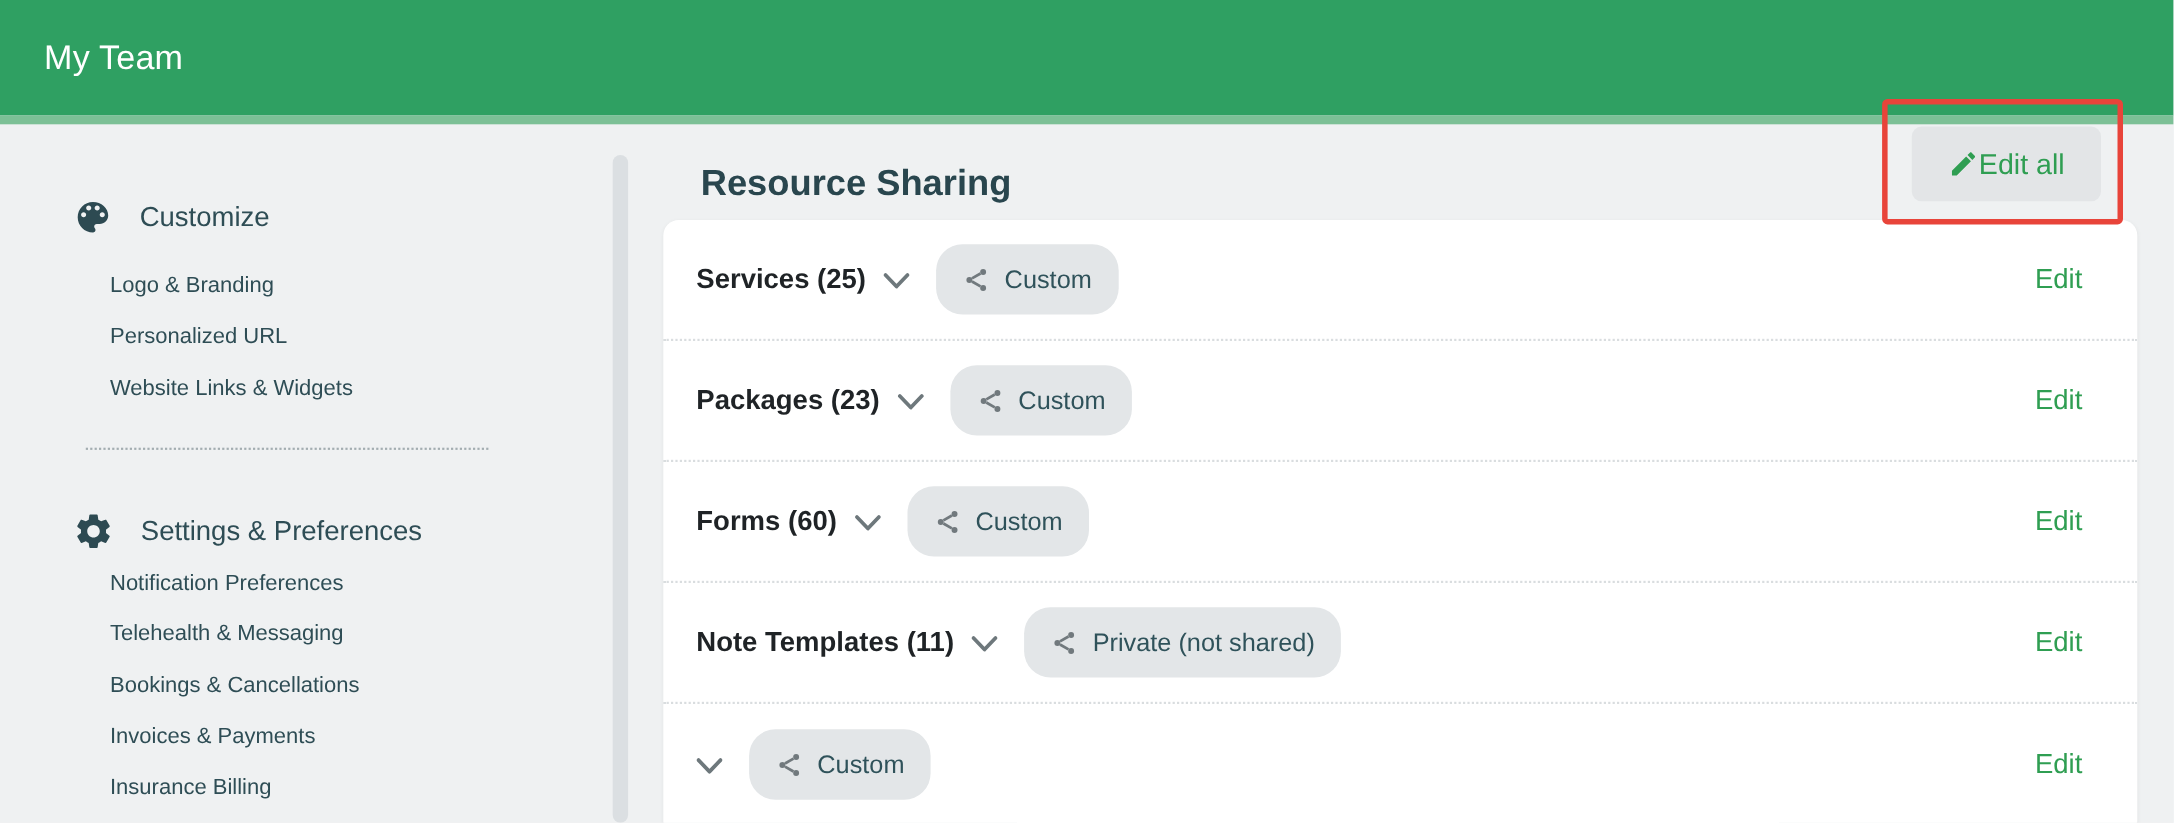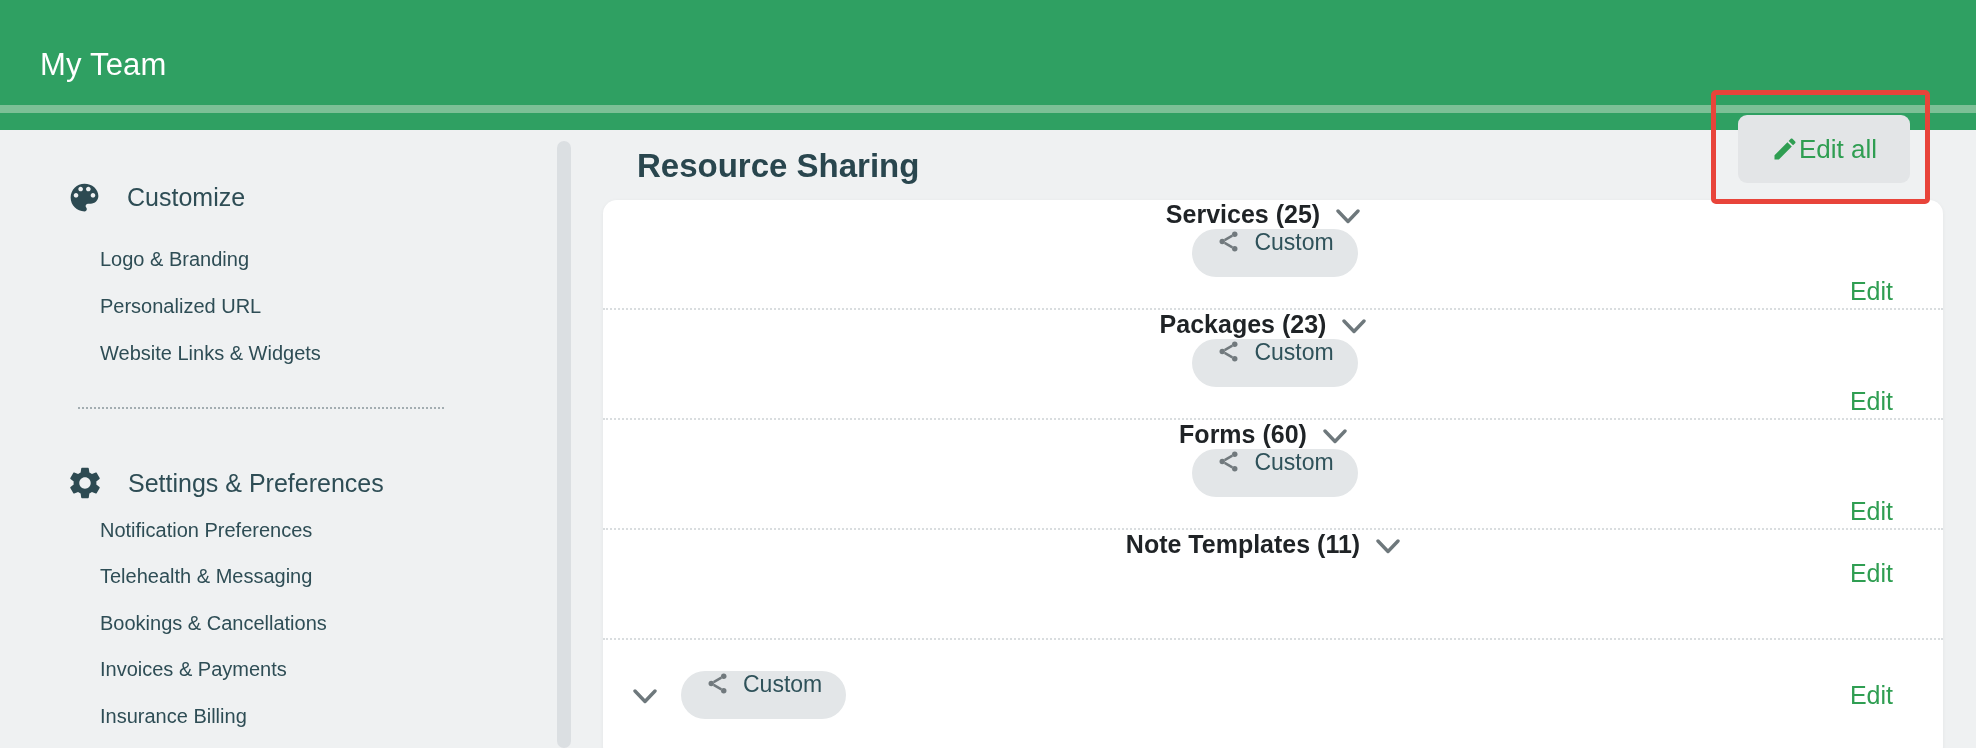--- a/index.html
+++ b/index.html
@@ -6,21 +6,21 @@
   html, body {
     width: 1976px; height: 748px;
     font-family: "Liberation Sans", "DejaVu Sans", sans-serif;
     background: #eff1f2;
     overflow: hidden;
     position: relative;
   }
 
   
   .topbar {
-    position: absolute; left: 0; top: 0; width: 1976px; height: 130px;
+    position: absolute; left: 0; top: 0; width: 1976px; height: 105px;
     background: #2fa062;
     display: flex; align-items: center;
     padding-left: 40px;
   }
   .topbar-title { color: #ffffff; font-size: 31px; font-weight: 400; letter-spacing: .2px; }
   .topbar-strip {
     position: absolute; left: 0; top: 105px; width: 1976px; height: 8px;
     background: #7cc096;
   }
 
@@ -70,29 +70,29 @@
     background: #ffffff; border-radius: 14px;
     box-shadow: 0 1px 4px rgba(0,0,0,0.05);
     overflow: hidden;
   }
   .row {
     height: 110px;
     display: flex; align-items: center;
     padding: 0 50px 0 30px;
   }
   .row + .row { border-top: 0; }
-  .row.sep { border-bottom: 2px dotted #d9dddf; flex-direction: column; }
+  .row.sep { border-bottom: 2px dotted #d9dddf; }
   .row-title-group {
     display: flex; align-items: center; gap: 16px; cursor: pointer;
   }
   .row-title { font-size: 25px; font-weight: 700; color: #1f2326; white-space: nowrap; }
   .chev { display: inline-flex; margin-top: 3px; }
   .badge {
-    display: inline-flex; align-items: flex-start; gap: 13px;
-    height: 48px; padding: 0 24px; margin-left: 24px;
+    display: inline-flex; align-items: center; gap: 13px;
+    height: 64px; padding: 0 24px; margin-left: 24px;
     background: #e3e6e8; border-radius: 24px;
     font-size: 23px; color: #2f525a; white-space: nowrap;
   }
   .row-edit {
     margin-left: auto;
     font-size: 25px; color: #2f9e52; text-decoration: none; cursor: pointer;
   }
 </style>
 </head>
 <body>
@@ -223,20 +223,32 @@
 
   <div class="row sep">
     <div class="row-title-group">
       <span class="row-title">Note Templates (11)</span>
       <span class="chev">
         <svg width="24" height="15" viewBox="0 0 24 15" fill="none" stroke="#6e787c" stroke-width="3.4" stroke-linecap="round" stroke-linejoin="round">
             <polyline points="2,2 12,12.5 22,2"></polyline>
           </svg>
       </span>
     </div>
+    <span class="badge">
+      <span style="display:inline-flex">
+        <svg width="25" height="25" viewBox="0 0 24 24" fill="none" stroke="#71797d" stroke-width="2.4">
+            <circle cx="18" cy="5" r="2.6" fill="#71797d" stroke="none"></circle>
+            <circle cx="6" cy="12" r="2.6" fill="#71797d" stroke="none"></circle>
+            <circle cx="18" cy="19" r="2.6" fill="#71797d" stroke="none"></circle>
+            <line x1="8.3" y1="13.4" x2="15.7" y2="17.6"></line>
+            <line x1="15.7" y1="6.4" x2="8.3" y2="10.6"></line>
+          </svg>
+      </span>
+      <span>Private (not shared)</span>
+    </span>
     <a class="row-edit">Edit</a>
   </div>
 
   <div class="row">
     <div class="row-title-group">
       <span class="chev">
         <svg width="24" height="15" viewBox="0 0 24 15" fill="none" stroke="#6e787c" stroke-width="3.4" stroke-linecap="round" stroke-linejoin="round">
             <polyline points="2,2 12,12.5 22,2"></polyline>
           </svg>
       </span>

